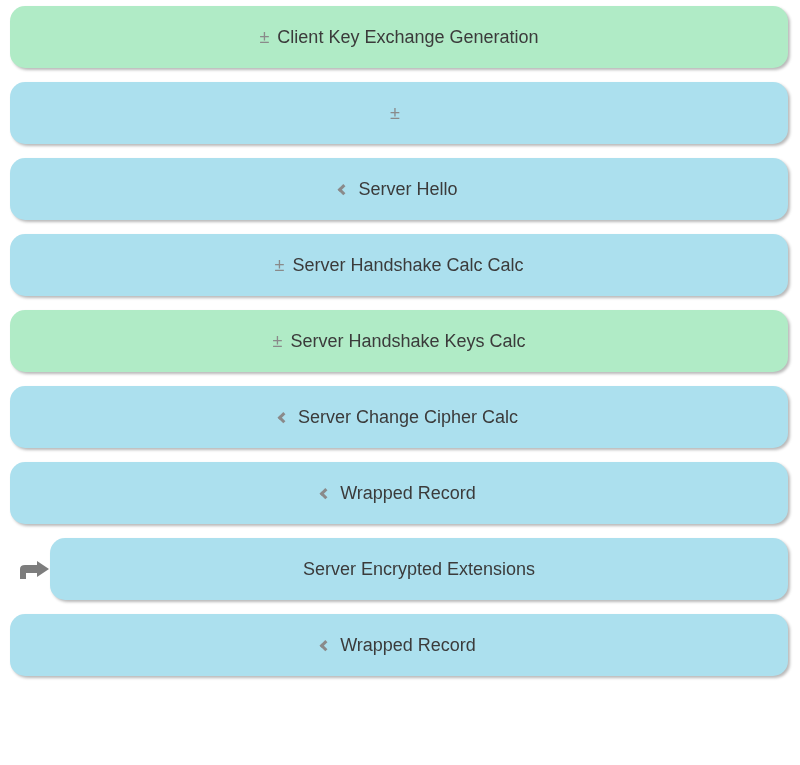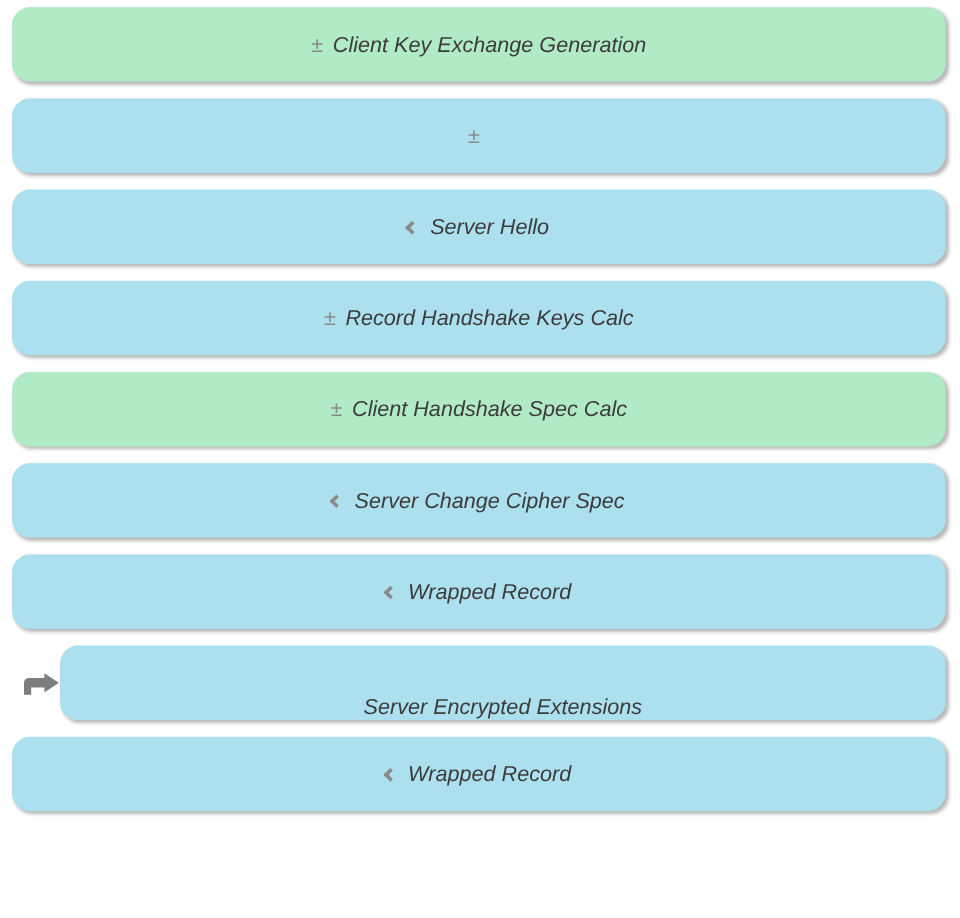--- a/index.html
+++ b/index.html
@@ -27,21 +27,21 @@
     align-items: center;
     justify-content: center;
     font-size: 18px;
     color: var(--text, #3b3b3b);
     box-shadow: 2px 2px 3px rgba(0,0,0,0.28);
     cursor: pointer;
     box-sizing: border-box;
   }
   .record.client { background: var(--client, #b0ebc6); }
   .record.server { background: var(--server, #ace0ee); }
-  .row.selected .record { margin-left: 40px; align-items: flex-end; }
+  .row.selected .record { margin-left: 40px; }
 
   .icon-gap { margin-right: 10px; }
   .plusminus {
     color: var(--icon-gray, #8a8a8a);
     font-size: 18px;
     margin-right: 8px;
     line-height: 1;
   }
   .chev {
     width: 8px;
@@ -56,21 +56,21 @@
   .chev.left  { transform: rotate(-135deg) translateY(-1px); }
 
   .sel-arrow {
     position: absolute;
     left: 6px;
     top: 50%;
     transform: translateY(-50%);
     width: 34px;
     height: 24px;
   }
-  .label { white-space: nowrap; font-style: italic; }
+  .label { white-space: nowrap; }
 </style>
 </head>
 <body>
 
 <div class="stack" id="record-list">
   <div class="row">
 
     <div class="record client">
       <span class="plusminus" style="display: inline;">±</span>
 
@@ -94,39 +94,39 @@
       <span class="chev left icon-gap" style="display: inline-block;"></span>
       <span class="label">Server Hello</span>
     </div>
   </div>
 
   <div class="row">
 
     <div class="record server">
       <span class="plusminus" style="display: inline;">±</span>
 
-      <span class="label">Record Handshake Keys Calc</span>
+      <span class="label">Server Handshake Calc Calc</span>
     </div>
   </div>
 
   <div class="row">
 
     <div class="record client">
       <span class="plusminus" style="display: inline;">±</span>
 
-      <span class="label">Client Handshake Spec Calc</span>
+      <span class="label">Server Handshake Keys Calc</span>
     </div>
   </div>
 
   <div class="row">
 
     <div class="record server">
 
       <span class="chev left icon-gap" style="display: inline-block;"></span>
-      <span class="label">Server Change Cipher Spec</span>
+      <span class="label">Server Change Cipher Calc</span>
     </div>
   </div>
 
   <div class="row">
 
     <div class="record server">
 
       <span class="chev left icon-gap" style="display: inline-block;"></span>
       <span class="label">Wrapped Record</span>
     </div>

